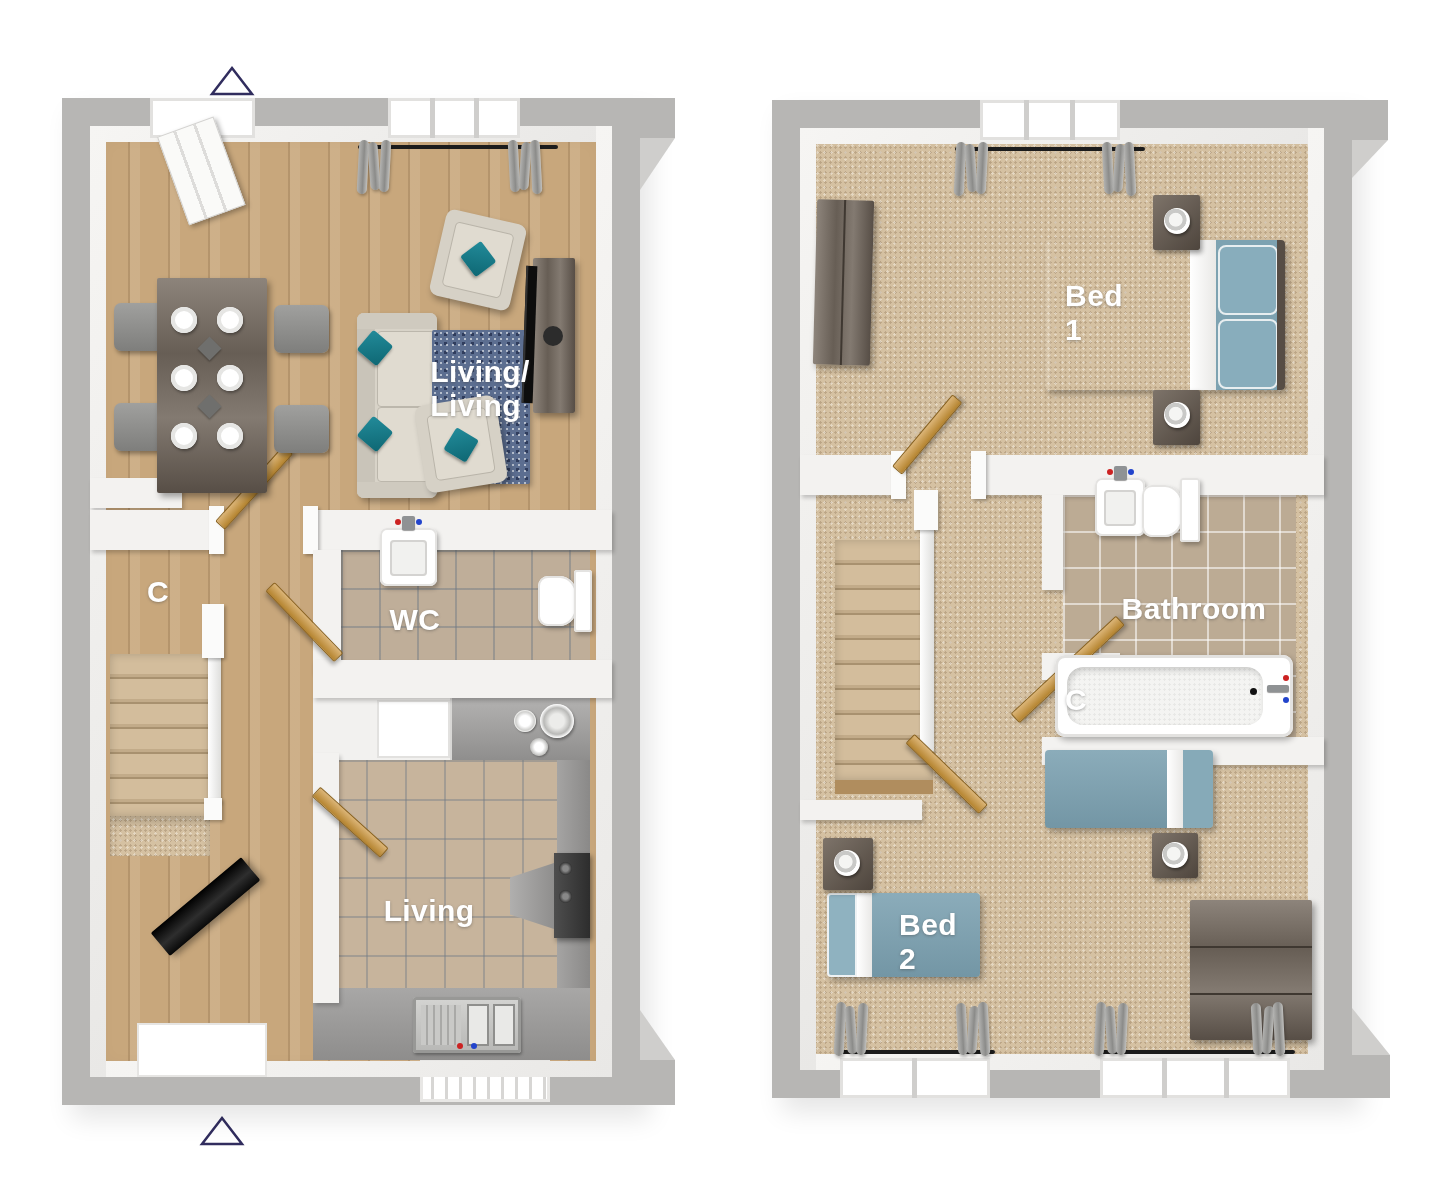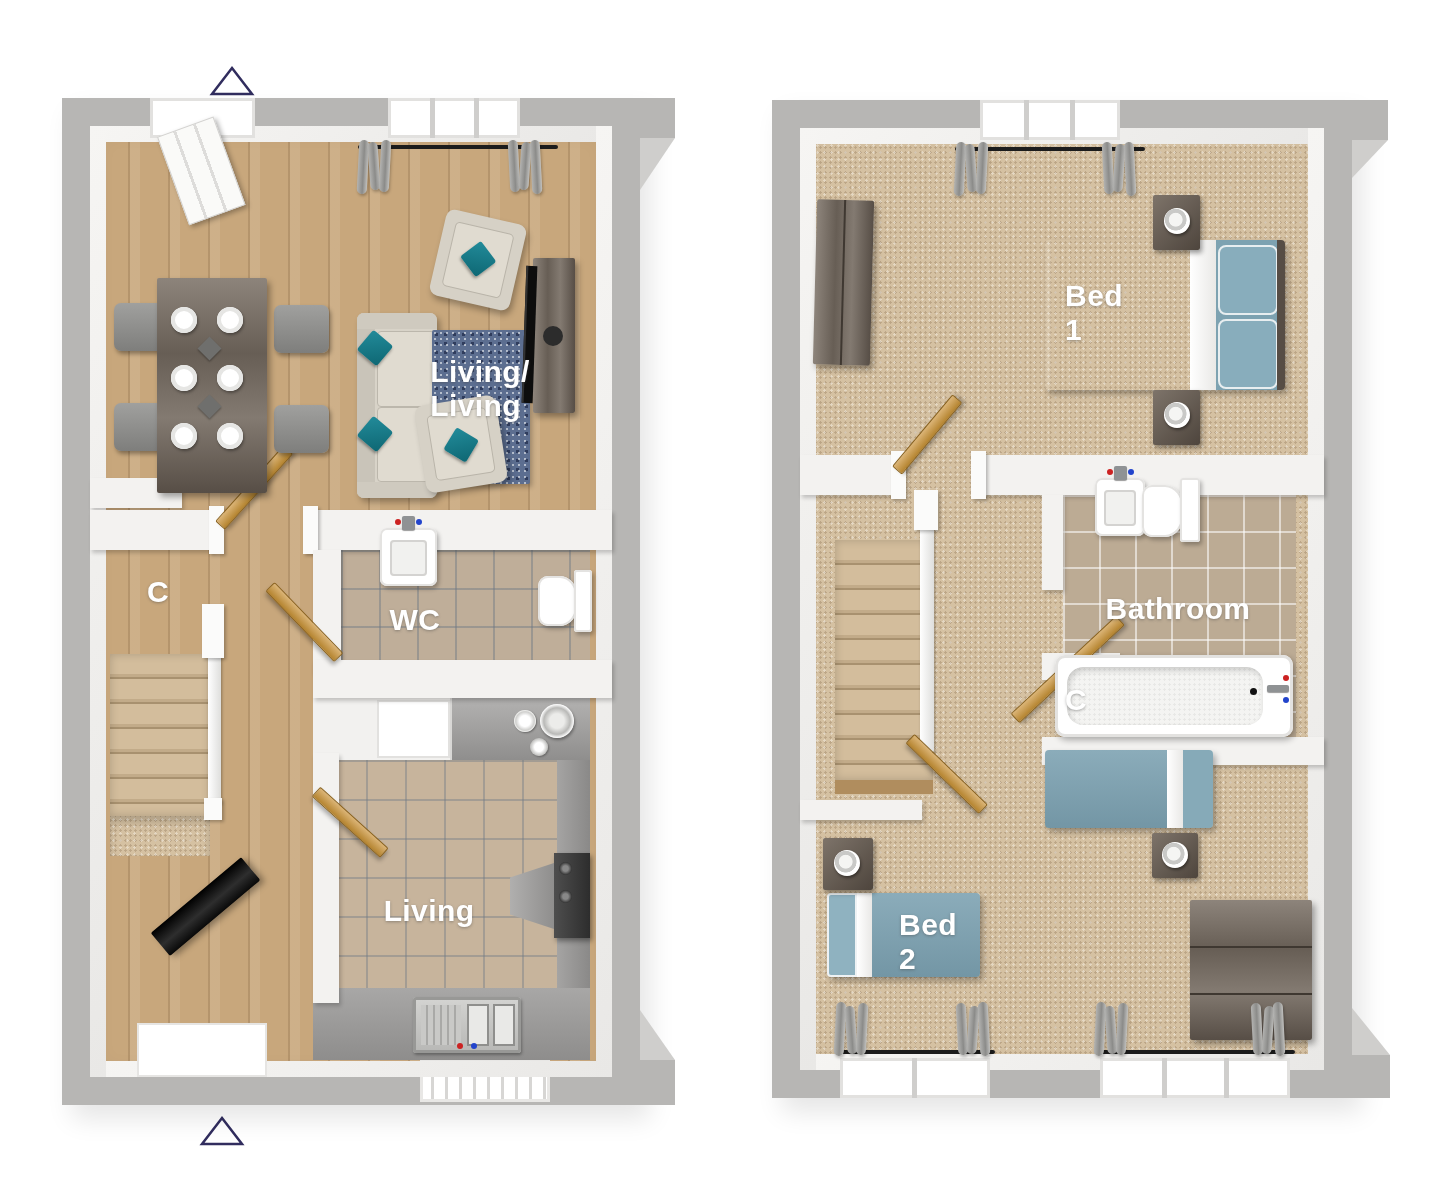--- a/index.html
+++ b/index.html
@@ -348,21 +348,21 @@
     <div class="curtain" style="left:334px;top:906px;height:48px;transform:rotate(-4deg);"></div>
     <div class="curtain" style="left:345px;top:903px;height:52px;transform:rotate(3deg);"></div>
     <div class="curtain" style="left:480px;top:903px;height:52px;transform:rotate(-3deg);"></div>
     <div class="curtain" style="left:491px;top:906px;height:48px;transform:rotate(4deg);"></div>
     <div class="curtain" style="left:502px;top:902px;height:54px;transform:rotate(-3deg);"></div>
 
     <div class="label" style="left:322px;top:213px;">
       <div>Bed</div>
       <div>1</div>
     </div>
-    <div class="label" style="left:406px;top:509px;">Bathroom</div>
+    <div class="label" style="left:422px;top:509px;">Bathroom</div>
     <div class="label" style="left:304px;top:600px;">C</div>
     <div class="label" style="left:156px;top:842px;">
       <div>Bed</div>
       <div>2</div>
     </div>
   </section>
 
 </div>
 
 </body></html>

